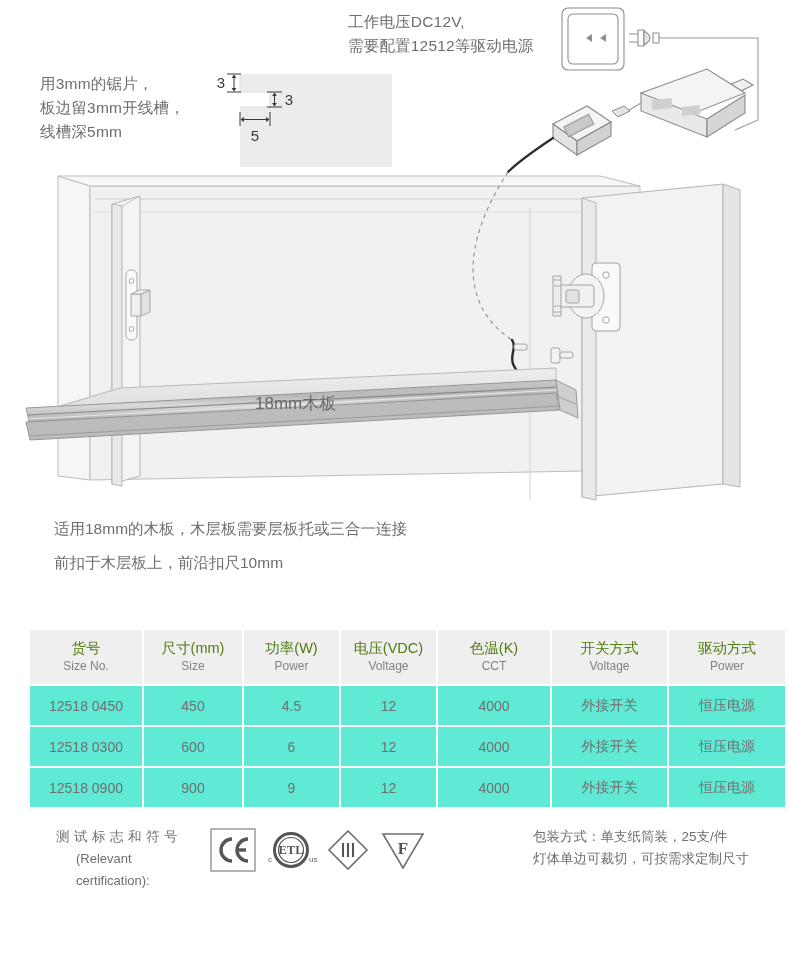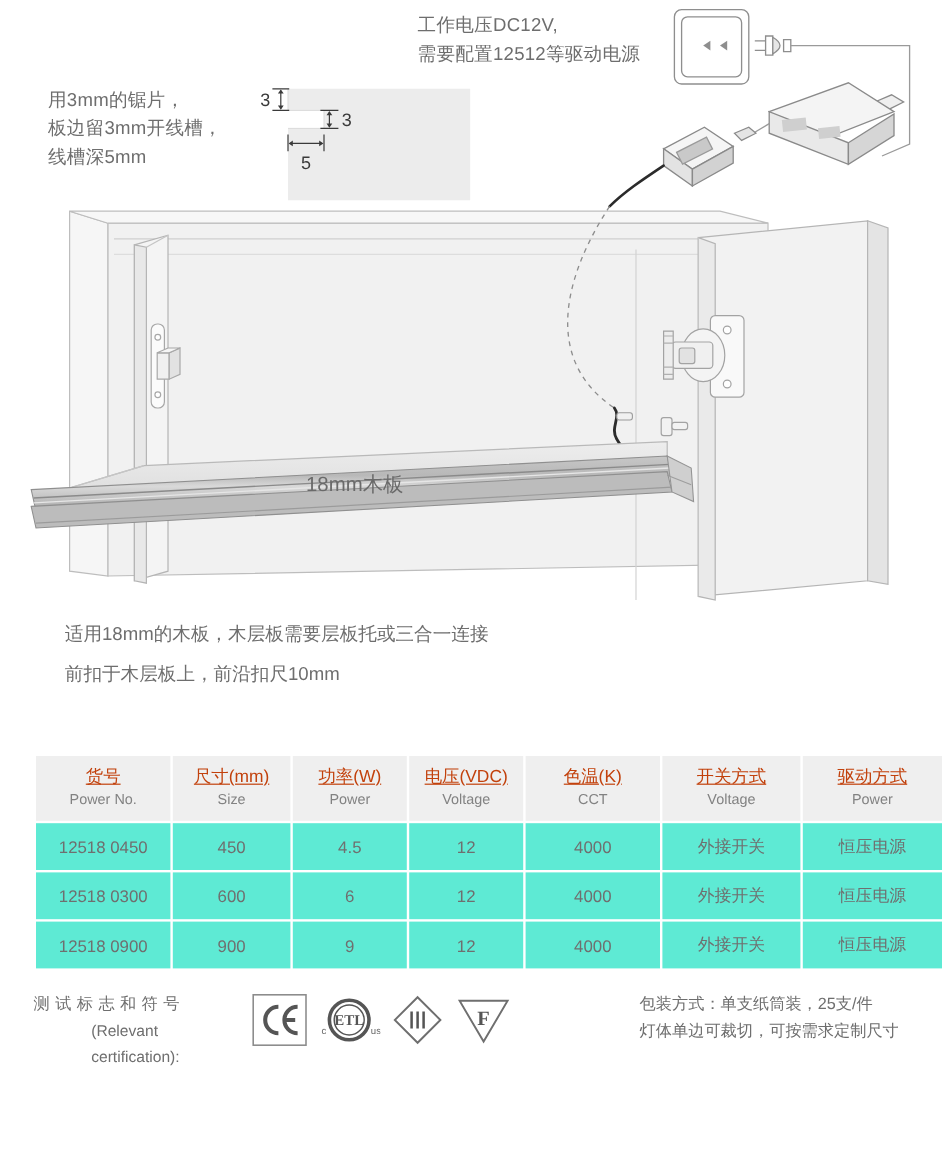--- a/index.html
+++ b/index.html
@@ -82,38 +82,38 @@
     background: #efefef;
     height: 54px;
     vertical-align: middle;
   }
   #spec-table td {
     background: #5eead4;
     height: 39px;
     font-size: 14px;
     vertical-align: middle;
   }
-  .th-cn { display: block; font-size: 14.5px; line-height: 19px; color: #c2410c; text-decoration: underline; }
+  .th-cn { display: block; font-size: 14.5px; line-height: 19px; color: #4d7c0f; }
   .th-en { display: block; font-size: 12px; line-height: 17px; color: #828282; }
 
   
   #cert-row {
     left: 28px; top: 826px;
     width: 740px;
     height: 60px;
   }
   #cert-label {
     position: absolute;
     left: 0; top: 0;
     width: 180px;
     font-size: 13.5px;
     line-height: 22px;
     color: #6e6e6e;
   }
-  #cert-label .cn { letter-spacing: 4.5px; display: block; }
+  #cert-label .cn { letter-spacing: 4.5px; display: block; margin-left: 28px; }
   #cert-label .en { display: block; font-size: 13px; margin-left: 48px; }
 
   #cert-marks {
     position: absolute;
     left: 182px; top: 0px;
     display: flex;
     align-items: center;
     gap: 9px;
     height: 48px;
   }
@@ -315,21 +315,21 @@
   </div>
 
   <div class="abs" id="apply-note">适用18mm的木板，木层板需要层板托或三合一连接
 前扣于木层板上，前沿扣尺10mm</div>
 
   <table class="abs" id="spec-table">
     <thead>
       <tr>
         <th style="width:112px">
           <span class="th-cn">货号</span>
-          <span class="th-en">Power No.</span>
+          <span class="th-en">Size No.</span>
         </th>
         <th style="width:98px">
           <span class="th-cn">尺寸(mm)</span>
           <span class="th-en">Size</span>
         </th>
         <th style="width:95px">
           <span class="th-cn">功率(W)</span>
           <span class="th-en">Power</span>
         </th>
         <th style="width:95px">

